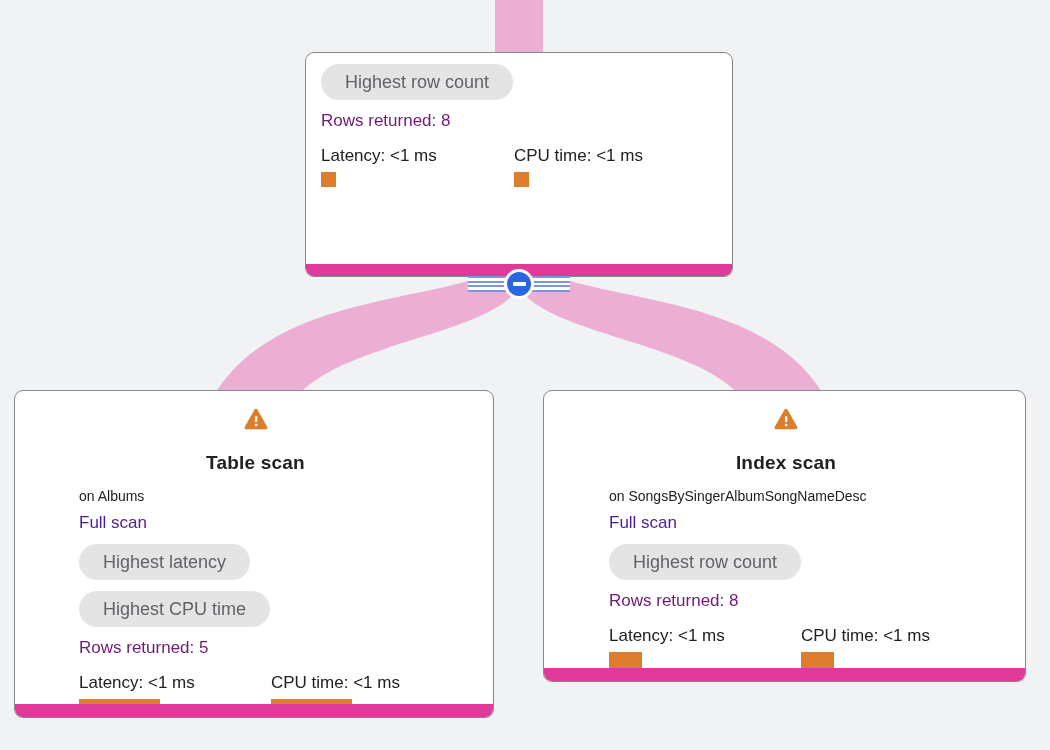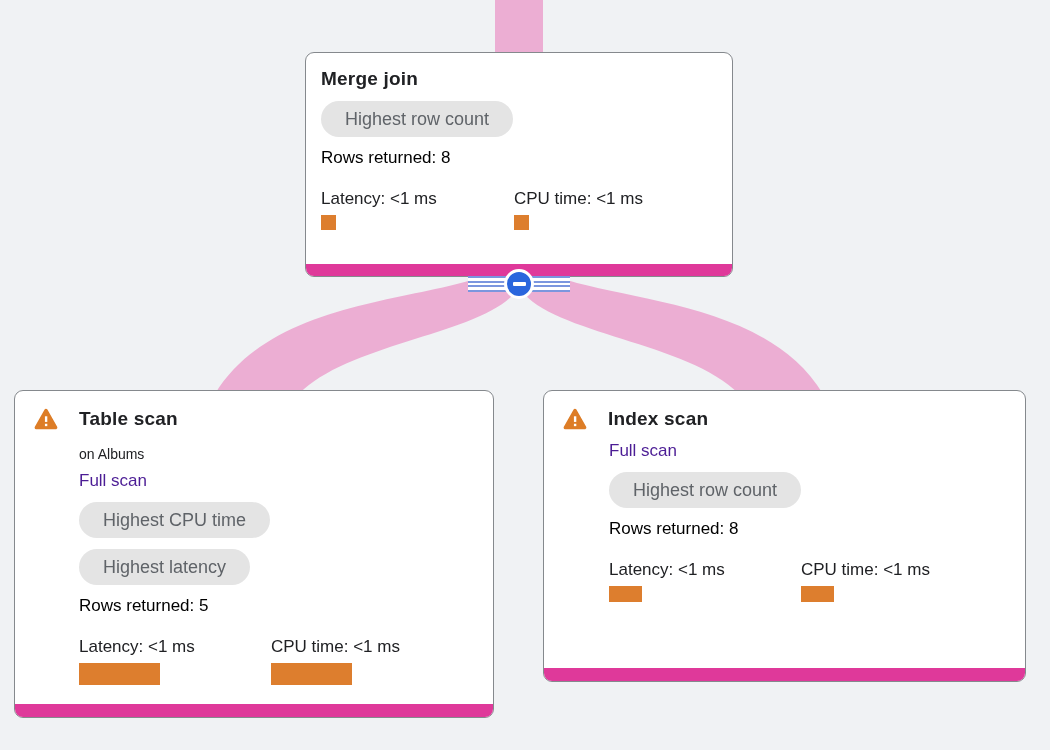--- a/index.html
+++ b/index.html
@@ -35,21 +35,21 @@
     background: #df399a;
   }
   .card-merge-join .bottom-bar { height: 12px; }
 
   .card-header {
     display: flex;
     align-items: center;
     margin: 15px 15px 0 15px;
     gap: 20px;
   }
-  .card-table-scan .card-header, .card-index-scan .card-header { margin-left: 18px; }
+  .card-table-scan .card-header, .card-index-scan .card-header { margin-left: 18px; flex-direction: column; }
   .warning-icon { flex: 0 0 auto; width: 26px; height: 26px; }
   .node-title {
     font-size: 19px;
     font-weight: 600;
     letter-spacing: .2px;
     color: #202124;
   }
   .card-body { margin-left: 15px; }
   .card-table-scan .card-body { margin-left: 64px; }
   .card-index-scan .card-body { margin-left: 65px; }
@@ -61,25 +61,25 @@
     display: inline-block;
     background: #e4e4e4;
     color: #5f6368;
     border-radius: 18px;
     font-size: 18px;
     line-height: 1;
     padding: 9px 24px;
     margin-top: 11px;
   }
   .badge-stack .badge { display: table; }
-  .rows-returned { font-size: 17px; color: #000000; margin-top: 11px; }
+  .rows-returned { font-size: 17px; color: #701a75; margin-top: 11px; }
 
   .metrics-row {
     display: flex;
-    margin-top: 21px;
+    margin-top: 15px;
   }
   .metric-col { width: 192px; }
   .card-merge-join .metric-col { width: 193px; }
   .metric-label { font-size: 17px; color: #202124; white-space: nowrap; }
   .metric-bar {
     background: #dd7e2e;
     margin-top: 6px;
   }
 
   
@@ -119,23 +119,20 @@
 </head>
 <body>
 
 <svg id="edges-layer" width="1050" height="750" viewBox="0 0 1050 750">
   <rect x="495" y="0" width="48" height="58" fill="#ecaed3"></rect>
   <path d="M 471 280 C 400 302, 268 306, 215 394 L 299 394 C 350 342, 486 334, 517 290 Z" fill="#ecaed3"></path>
   <path d="M 567 280 C 638 302, 770 306, 823 394 L 739 394 C 688 342, 552 334, 521 290 Z" fill="#ecaed3"></path>
 </svg>
 
 <div class="plan-card card-merge-join">
-  <div class="card-header">
-    <div class="node-title">Merge join</div>
-  </div>
   <div class="card-body">
     <span class="badge">Highest row count</span>
     <div class="rows-returned">Rows returned: 8</div>
     <div class="metrics-row">
       <div class="metric-col">
         <div class="metric-label">Latency: &lt;1 ms</div>
         <div class="metric-bar" style="width: 15px; height: 15px;"></div>
       </div>
       <div class="metric-col">
         <div class="metric-label">CPU time: &lt;1 ms</div>
@@ -159,22 +156,22 @@
       <path d="M12 4 L21 20 H3 Z" fill="#dd7d27" stroke="#dd7d27" stroke-width="3" stroke-linejoin="round"></path>
       <rect x="11" y="9.5" width="2.2" height="5.2" fill="#ffffff"></rect>
       <rect x="11" y="16.4" width="2.2" height="2.2" fill="#ffffff"></rect>
     </svg>
     <div class="node-title">Table scan</div>
   </div>
   <div class="card-body">
     <div class="node-subtitle">on Albums</div>
     <div class="scan-type">Full scan</div>
     <div class="badge-stack">
+      <span class="badge">Highest latency</span>
       <span class="badge">Highest CPU time</span>
-      <span class="badge">Highest latency</span>
     </div>
     <div class="rows-returned">Rows returned: 5</div>
     <div class="metrics-row">
       <div class="metric-col">
         <div class="metric-label">Latency: &lt;1 ms</div>
         <div class="metric-bar" style="width: 81px; height: 22px;"></div>
       </div>
       <div class="metric-col">
         <div class="metric-label">CPU time: &lt;1 ms</div>
         <div class="metric-bar" style="width: 81px; height: 22px;"></div>
@@ -187,20 +184,21 @@
 <div class="plan-card card-index-scan">
   <div class="card-header">
     <svg class="warning-icon" viewBox="0 0 24 24">
       <path d="M12 4 L21 20 H3 Z" fill="#dd7d27" stroke="#dd7d27" stroke-width="3" stroke-linejoin="round"></path>
       <rect x="11" y="9.5" width="2.2" height="5.2" fill="#ffffff"></rect>
       <rect x="11" y="16.4" width="2.2" height="2.2" fill="#ffffff"></rect>
     </svg>
     <div class="node-title">Index scan</div>
   </div>
   <div class="card-body">
+    <div class="node-subtitle">on SongsBySingerAlbumSongNameDesc</div>
     <div class="scan-type">Full scan</div>
     <div class="badge-stack">
       <span class="badge">Highest row count</span>
     </div>
     <div class="rows-returned">Rows returned: 8</div>
     <div class="metrics-row">
       <div class="metric-col">
         <div class="metric-label">Latency: &lt;1 ms</div>
         <div class="metric-bar" style="width: 33px; height: 16px;"></div>
       </div>

